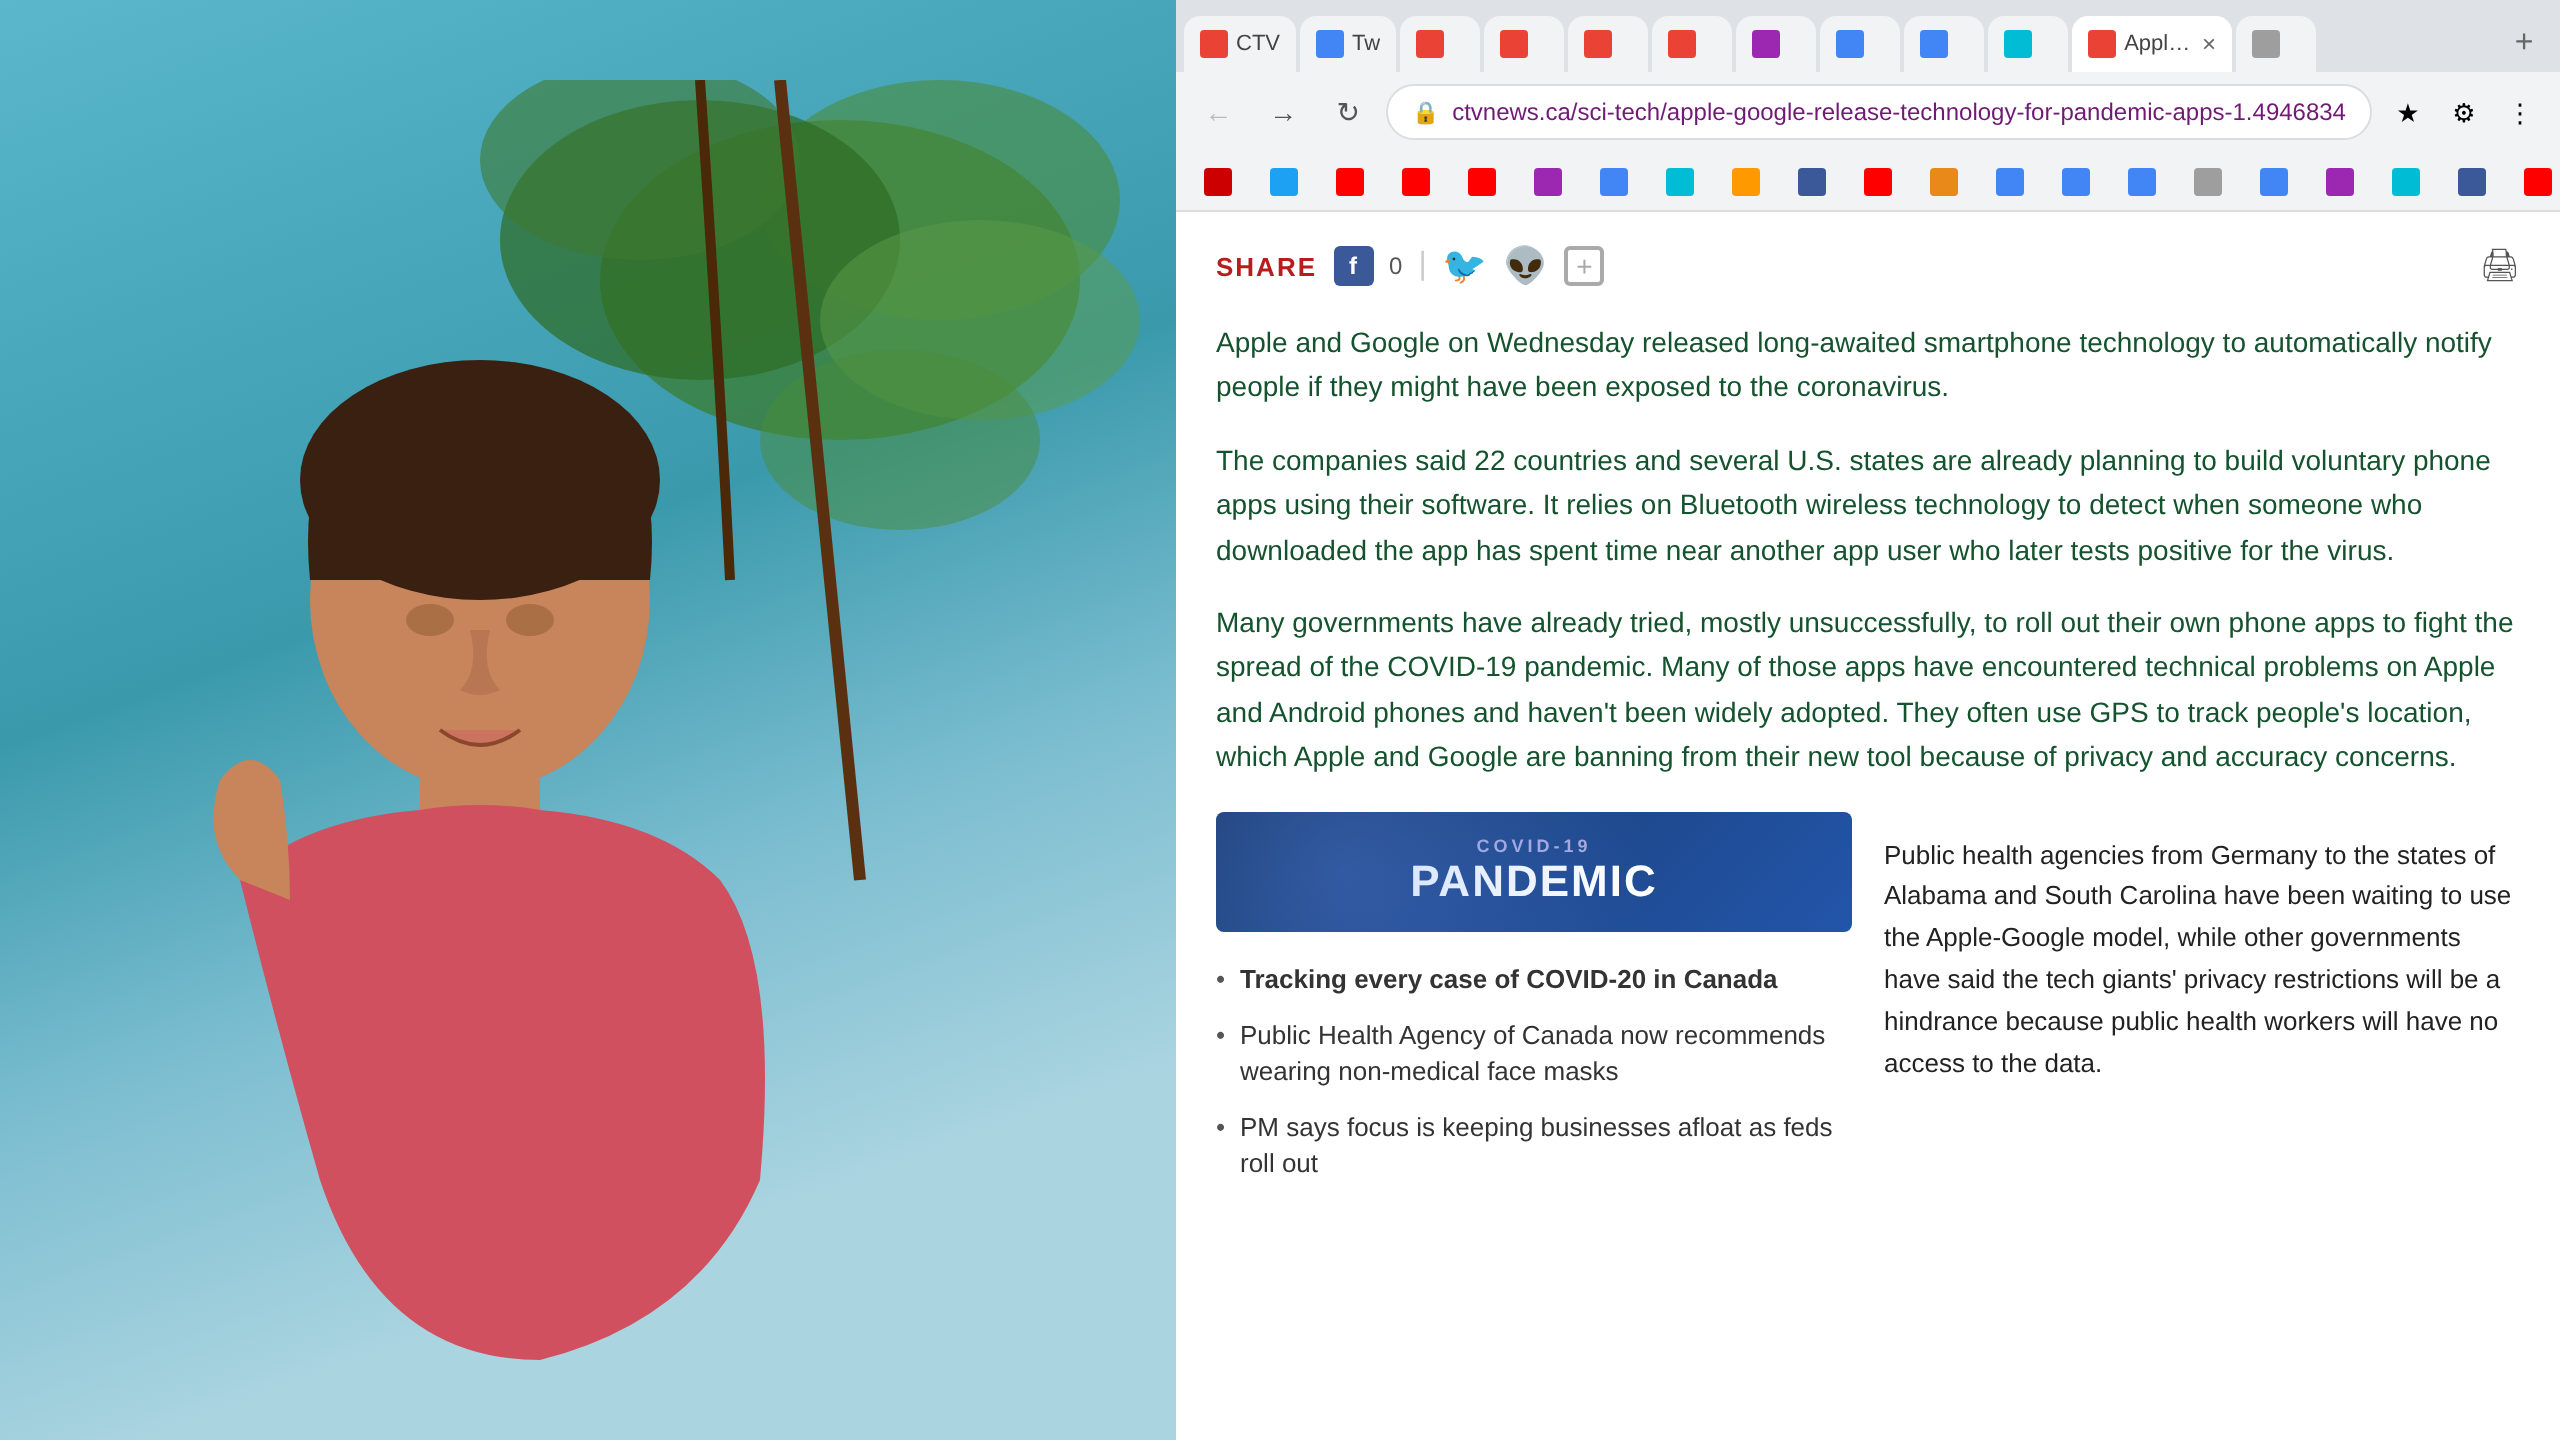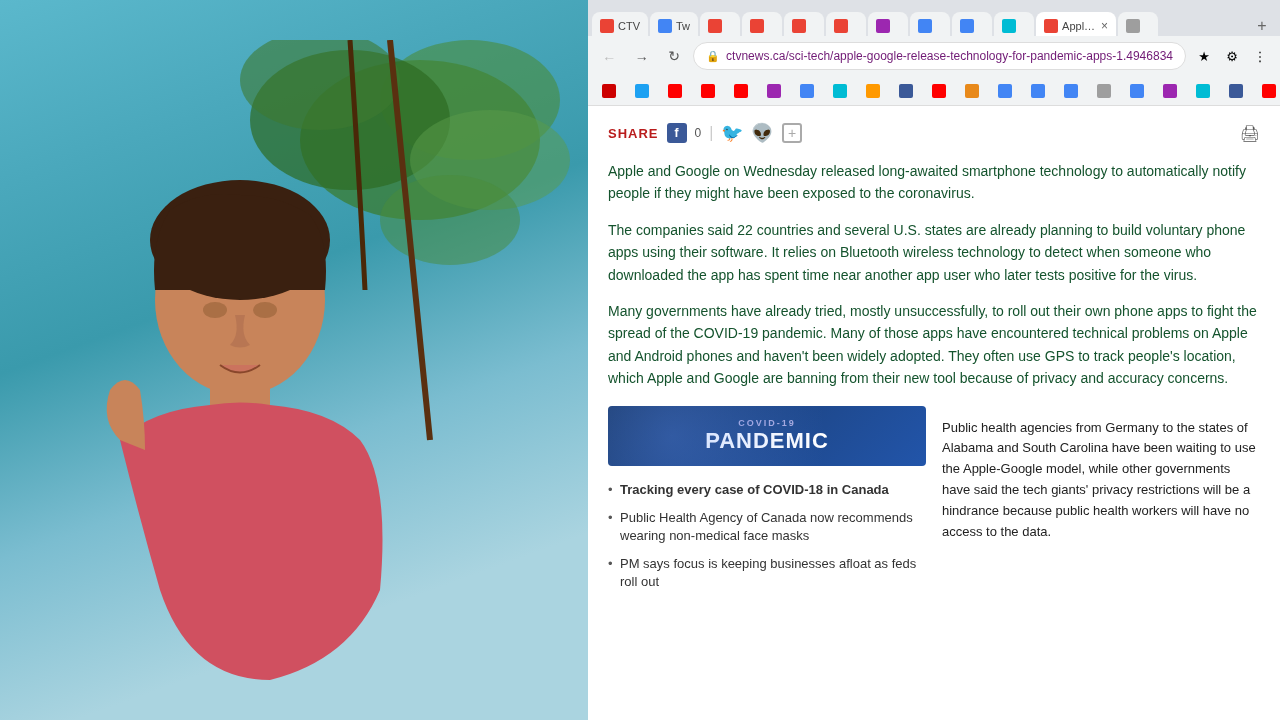--- a/index.html
+++ b/index.html
@@ -38,23 +38,23 @@
       top: 0;
       width: 692px;
       height: 720px;
       background: #fff;
       display: flex;
       flex-direction: column;
     }
 
     .browser-tabs {
       display: flex;
-      align-items: flex-start;
+      align-items: flex-end;
       height: 36px;
-      padding: 12px 4px;
+      padding: 0 4px;
       background: #dee1e6;
       overflow: hidden;
     }
 
     .tab {
       display: flex;
       align-items: center;
       height: 28px;
       padding: 0 8px;
       background: #f1f3f4;
@@ -621,21 +621,21 @@
 
       <div class="content-grid">
 
         <div class="covid-banner">
           <div class="covid-banner-img">
             <span class="covid-tag">COVID-19</span>
             <span class="pandemic-text">PANDEMIC</span>
           </div>
           <ul class="covid-links">
             <li>
-              <span class="bold">Tracking every case of COVID-18 in Canada</span>
+              <span class="bold">Tracking every case of COVID-20 in Canada</span>
             </li>
             <li>
               <span>Public Health Agency of Canada now recommends wearing non-medical face masks</span>
             </li>
             <li>
               <span>PM says focus is keeping businesses afloat as feds roll out</span>
             </li>
           </ul>
         </div>
 

